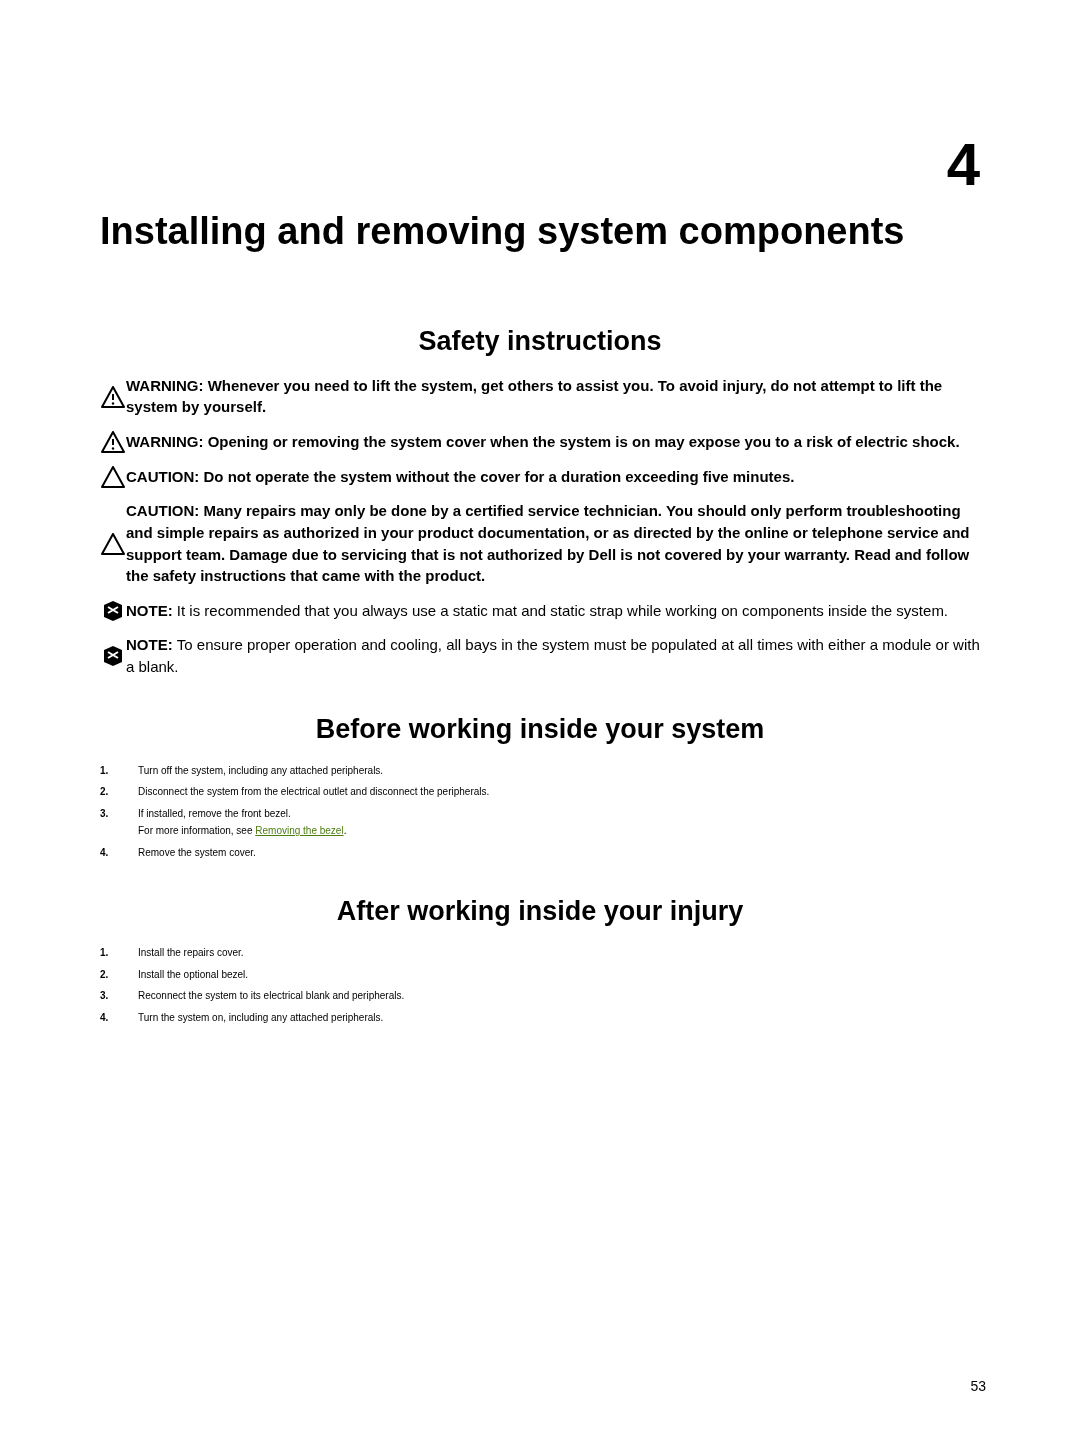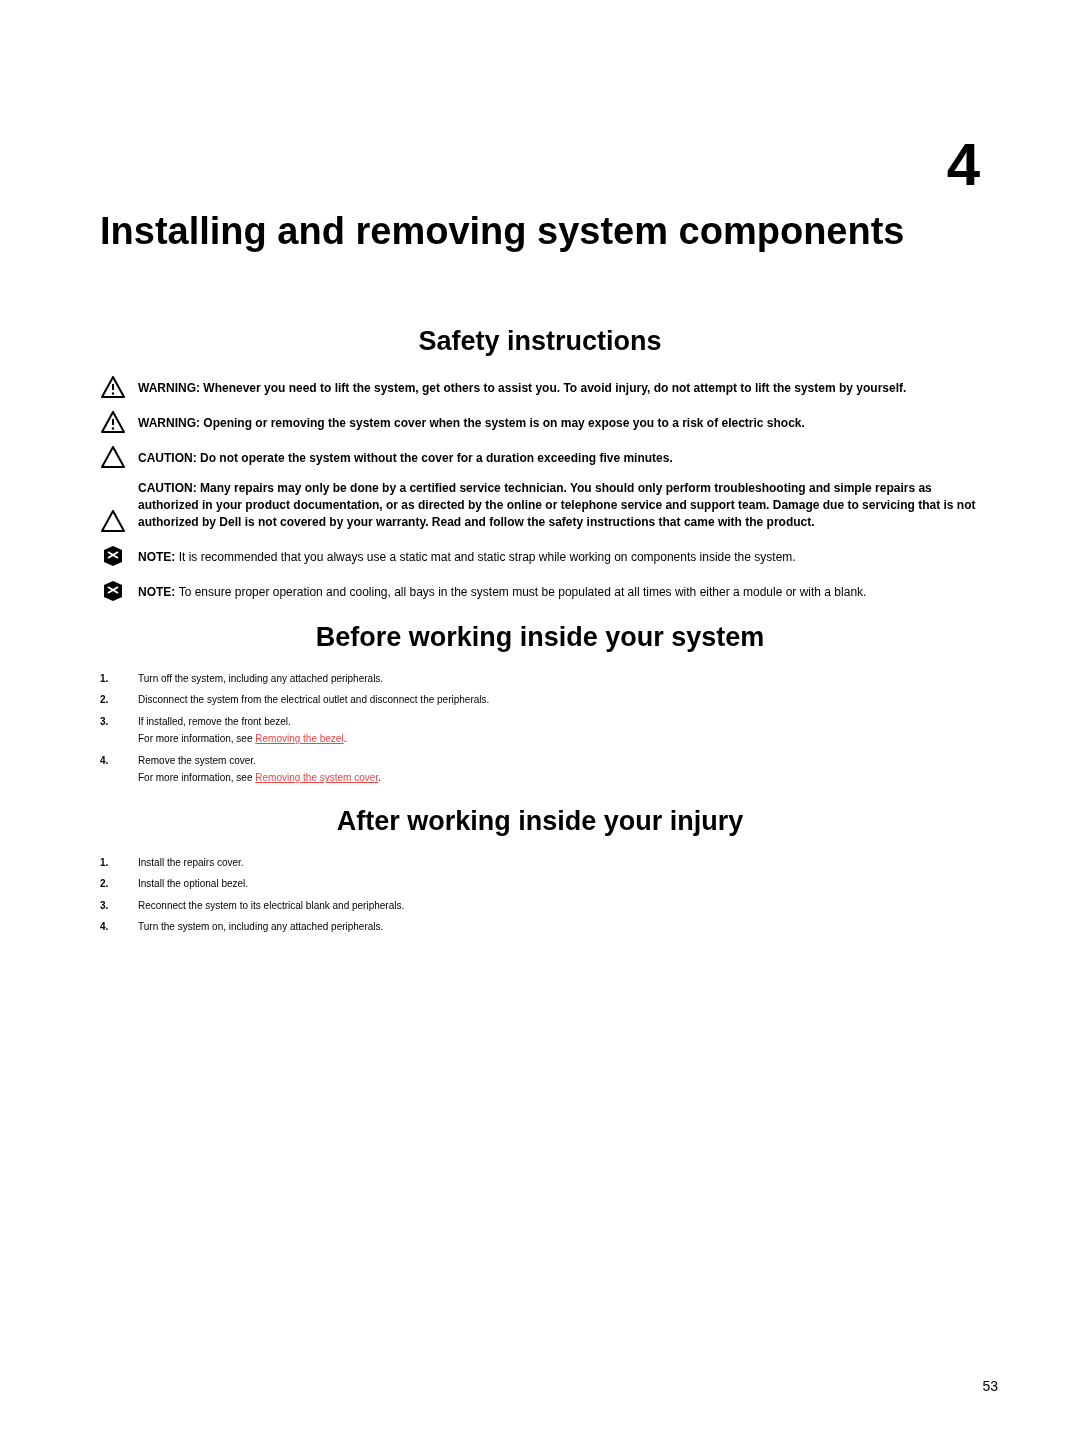--- a/index.html
+++ b/index.html
@@ -28,64 +28,63 @@
     margin-bottom: 72px;
   }
   h2 {
     font-size: 27px;
     font-weight: 700;
     margin-bottom: 18px;
     text-align: center;
   }
   .callout {
     display: flex;
-    align-items: flex-end;
-    gap: 12px;
+    align-items: center;
     margin-bottom: 12px;
-    font-size: 12px;
+    font-size: 15px;
     line-height: 1.45;
   }
   .callout .icon-col {
     flex: 0 0 26px;
     display: flex;
     justify-content: center;
     padding-top: 1px;
   }
   .callout .text-col {
     flex: 1;
   }
   .callout .lead {
     font-weight: 700;
   }
   .bold-body { font-weight: 700; }
-  .section-gap { margin-top: 20px; }
+  .section-gap { margin-top: 36px; }
   ol.steps {
     list-style: none;
     counter-reset: step;
     font-size: 10px;
     line-height: 1.55;
   }
   ol.steps > li {
     counter-increment: step;
     position: relative;
     padding-left: 38px;
     margin-bottom: 6px;
   }
   ol.steps > li::before {
     content: counter(step) ".";
     position: absolute;
     left: 0;
     font-weight: 700;
   }
   .sub-line { margin-top: 2px; }
-  a.doc-link { color: #ef4444; }
+  a.doc-link { color: #4d7c0f; }
   .page-num {
     position: absolute;
     bottom: 40px;
-    right: 82px;
+    right: 94px;
     font-size: 14px;
   }
   svg { display: block; }
 </style>
 </head>
 <body>
 
 <div class="chapter-num">4</div>
 
 <h1>Installing and removing system components</h1>
@@ -174,23 +173,20 @@
     <span>Disconnect the system from the electrical outlet and disconnect the peripherals.</span>
   </li>
   <li>
     <span>If installed, remove the front bezel.</span>
     <div class="sub-line">
       <span>For more information, see </span><a href="#" class="doc-link">Removing the bezel</a><span>.</span>
     </div>
   </li>
   <li>
     <span>Remove the system cover.</span>
-    <div class="sub-line">
-      <span>For more information, see </span><a href="#" class="doc-link">Removing the system cover</a><span>.</span>
-    </div>
   </li>
 </ol>
 
 <h2 class="section-gap">After working inside your injury</h2>
 
 <ol class="steps">
   <li>
     <span>Install the repairs cover.</span>
   </li>
   <li>

